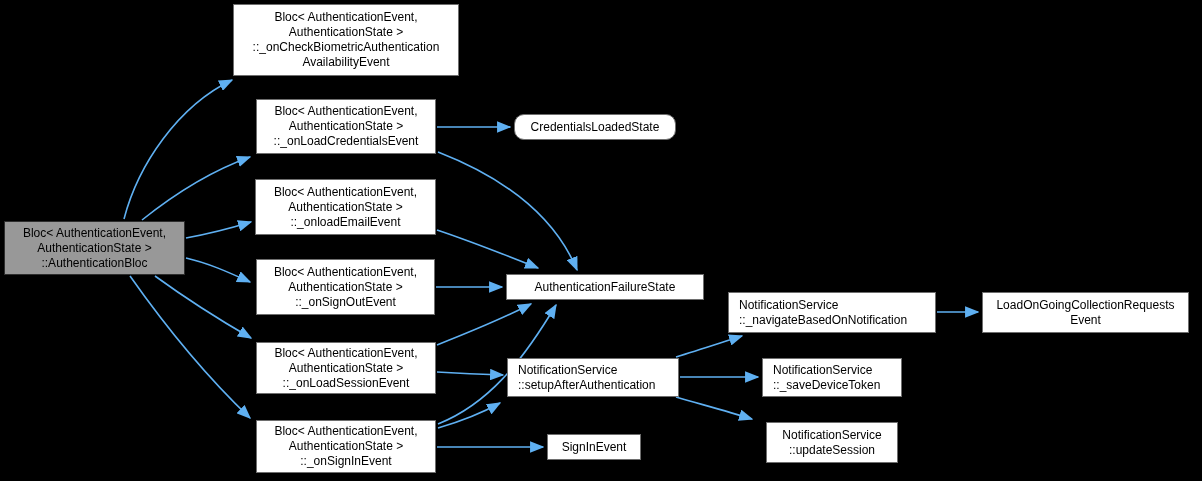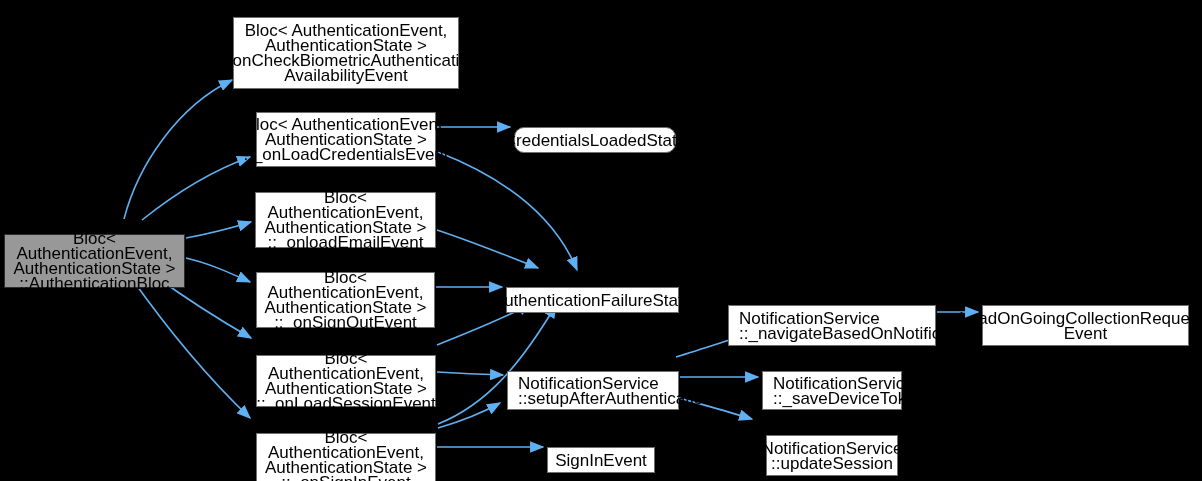--- a/index.html
+++ b/index.html
@@ -6,22 +6,22 @@
   .canvas{
     position:relative;width:1202px;height:481px;background:#000000;
     font-family:"Liberation Sans",sans-serif;overflow:hidden;
   }
   svg.edge-layer{position:absolute;left:0;top:0;width:1202px;height:481px;}
   .edge{fill:none;stroke:#5fb0f2;stroke-width:1.6px;}
   .node{
     position:absolute;box-sizing:border-box;
     display:flex;align-items:center;justify-content:center;
     background:#ffffff;border:1.5px solid #6e6e6e;color:#000000;
-    font-size:17px;line-height:15px;text-align:center;white-space:pre-line;
-    padding:2px 4px;cursor:pointer;margin-top:13px;
+    font-size:12px;line-height:15px;text-align:center;white-space:pre-line;
+    padding:2px 4px;cursor:pointer;
   }
   .node.left{justify-content:flex-start;text-align:left;padding-left:10px;}
   .node.hl{background:#989898;border-color:#2e2e2e;}
 </style>
 </head>
 <body>
 
 <div class="canvas">
 
   <svg class="edge-layer" viewBox="0 0 1202 481">
@@ -67,34 +67,34 @@
   <div class="node" style="left:514px;top:114px;width:162px;height:26px;border-radius:10px;">CredentialsLoadedState</div>
 
   <div class="node" style="left:255px;top:179px;width:181px;height:56px;">Bloc&lt; AuthenticationEvent,
 AuthenticationState &gt;
 ::_onloadEmailEvent</div>
 
   <div class="node" style="left:256px;top:259px;width:179px;height:56px;">Bloc&lt; AuthenticationEvent,
 AuthenticationState &gt;
 ::_onSignOutEvent</div>
 
-  <div class="node" style="left:506px;top:274px;width:173px;height:26px;">AuthenticationFailureState</div>
+  <div class="node" style="left:506px;top:274px;width:198px;height:26px;">AuthenticationFailureState</div>
 
   <div class="node" style="left:256px;top:342px;width:180px;height:52px;">Bloc&lt; AuthenticationEvent,
 AuthenticationState &gt;
 ::_onLoadSessionEvent</div>
 
   <div class="node left" style="left:507px;top:358px;width:172px;height:39px;">NotificationService
 ::setupAfterAuthentication</div>
 
   <div class="node" style="left:256px;top:420px;width:180px;height:53px;">Bloc&lt; AuthenticationEvent,
 AuthenticationState &gt;
 ::_onSignInEvent</div>
 
-  <div class="node" style="left:547px;top:434px;width:108px;height:26px;">SignInEvent</div>
+  <div class="node" style="left:547px;top:434px;width:94px;height:26px;">SignInEvent</div>
 
   <div class="node left" style="left:728px;top:292px;width:208px;height:41px;">NotificationService
 ::_navigateBasedOnNotification</div>
 
   <div class="node left" style="left:762px;top:358px;width:140px;height:39px;">NotificationService
 ::_saveDeviceToken</div>
 
   <div class="node" style="left:766px;top:422px;width:132px;height:41px;">NotificationService
 ::updateSession</div>
 

